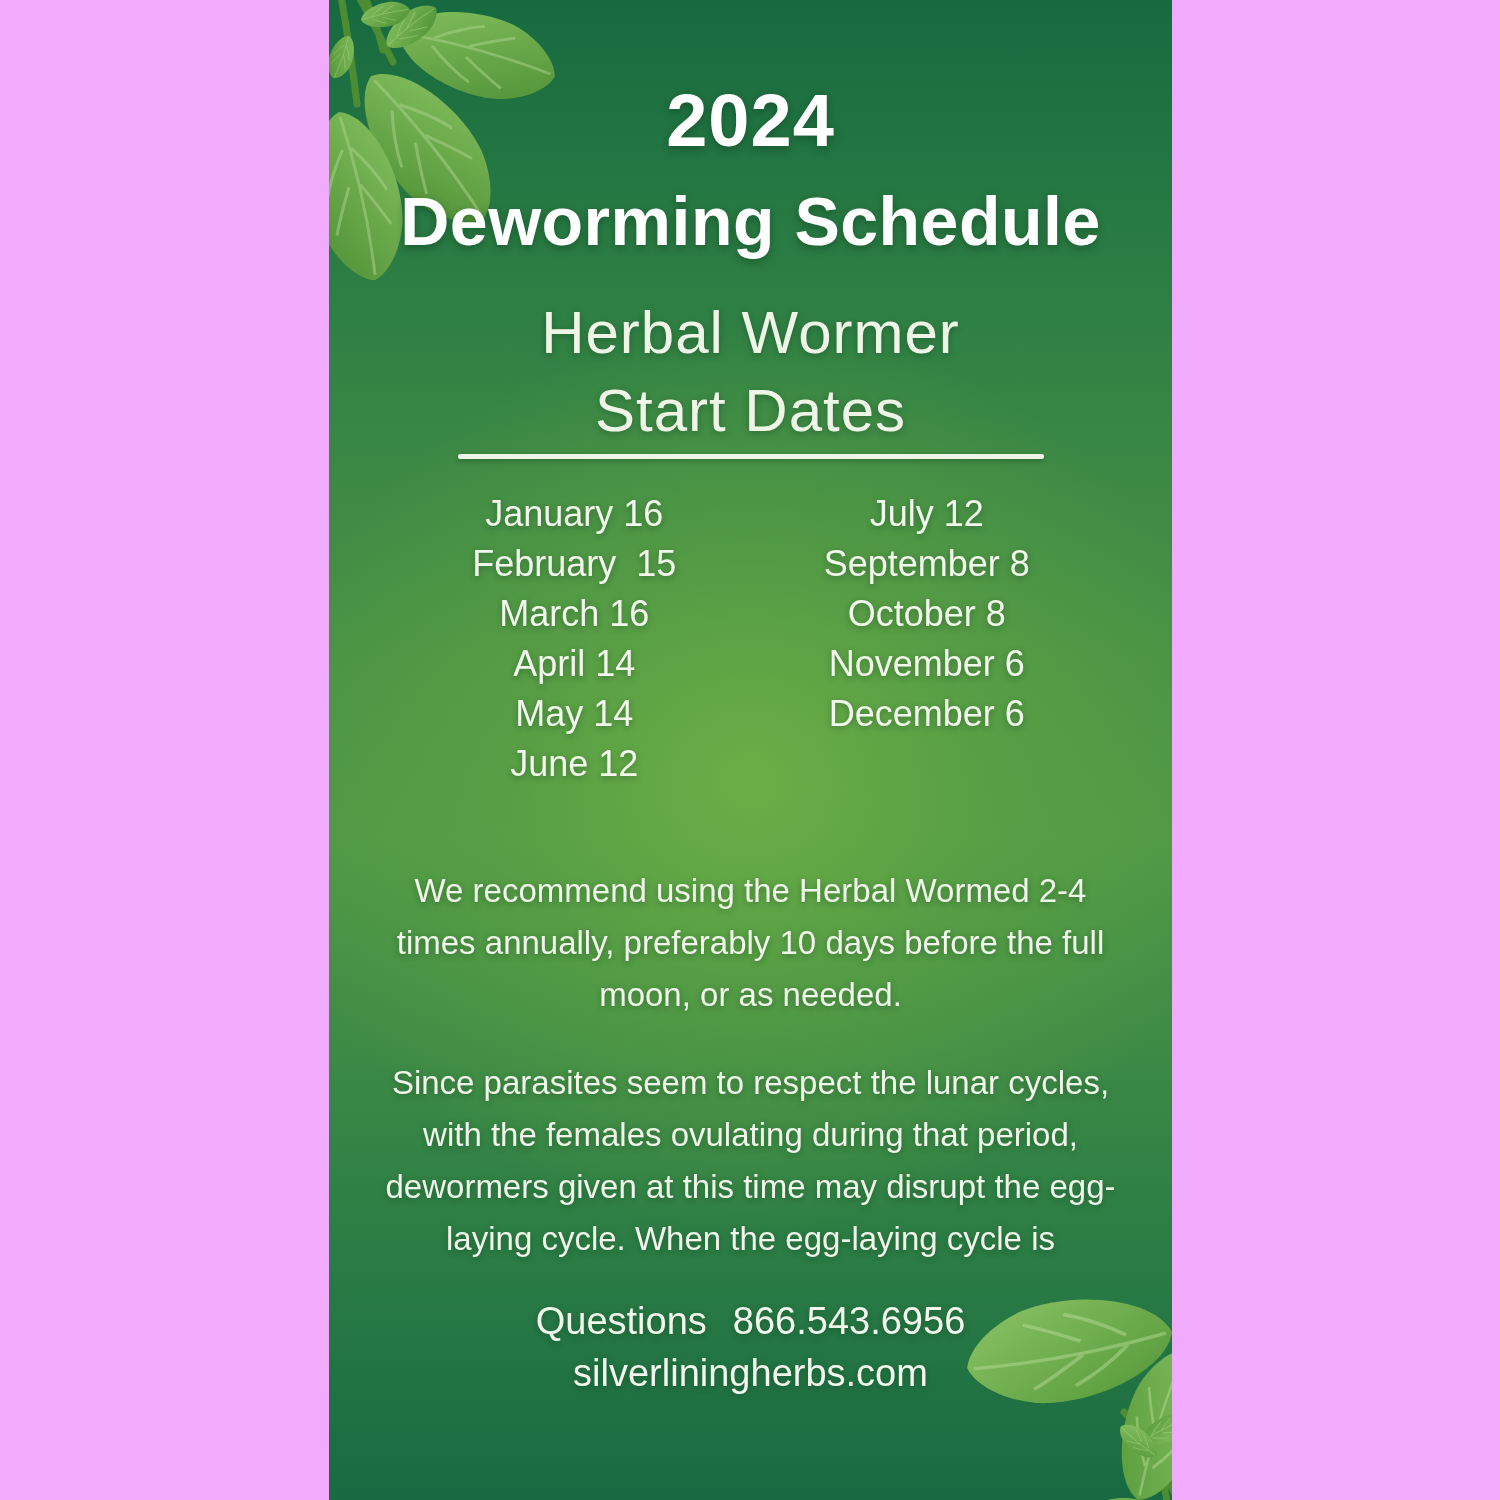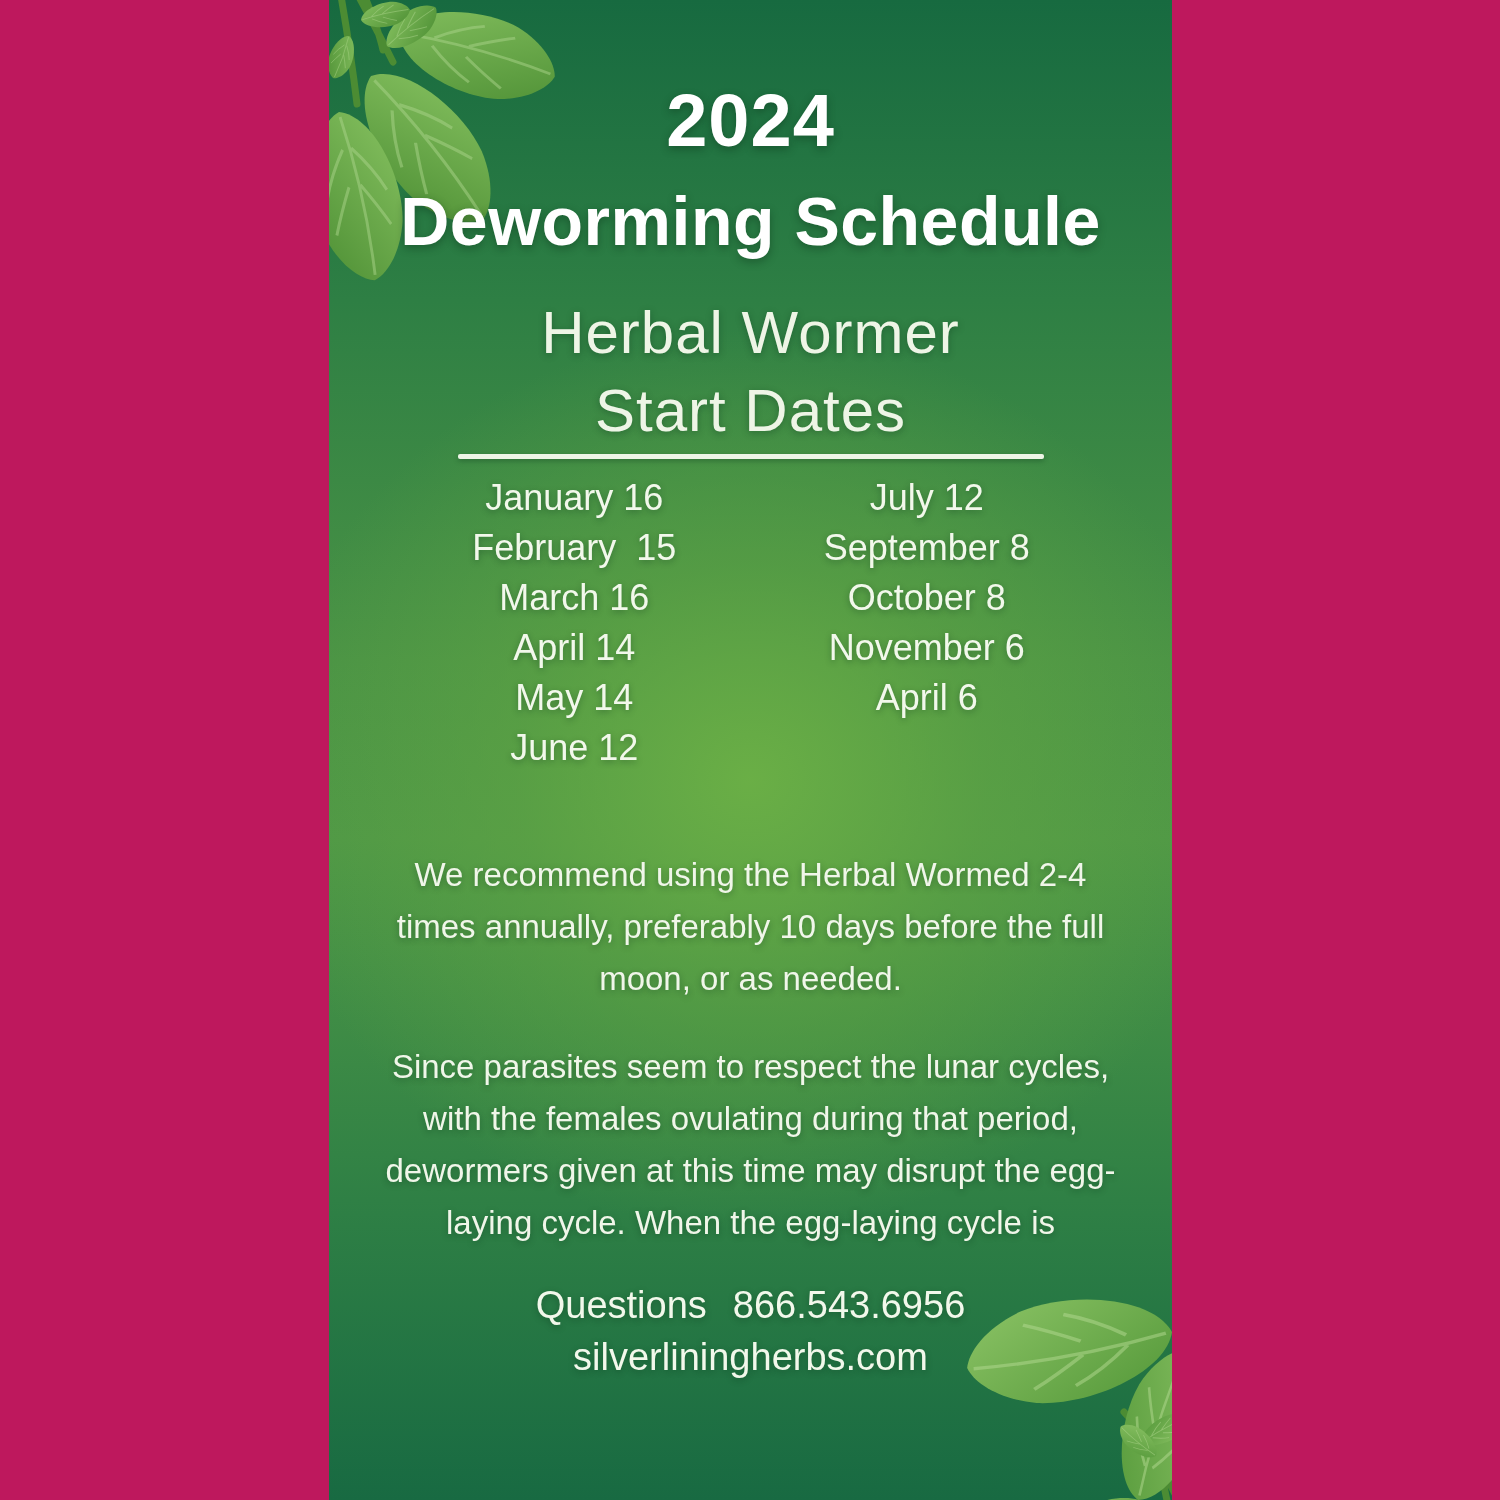--- a/index.html
+++ b/index.html
@@ -1,19 +1,19 @@
 <!DOCTYPE html>
 <html><head>
 <meta charset="utf-8">
 <style>
   html,body{margin:0;padding:0;}
   .page{
     position:relative;
     width:1500px;height:1500px;
-    background:#be185d;
+    background:#f0abfc;
     font-family:"Liberation Sans", sans-serif;
     overflow:hidden;
   }
   .poster{
     position:absolute;left:329px;top:0;
     width:843px;height:1500px;
     overflow:hidden;
     text-align:center;
     color:#f1f7ea;
     background:
@@ -33,21 +33,21 @@
   }
   .subtitle{
     margin-top:36px;font-size:60px;line-height:78px;font-weight:400;color:#eef5e6;
     letter-spacing:1px;text-shadow:0 2px 7px rgba(10,50,25,.38);
   }
   .underline{
     margin:4px auto 0;width:586px;height:5px;background:#eef5e6;border-radius:2px;
     box-shadow:0 2px 5px rgba(10,50,25,.35);
   }
   .dates{
-    margin-top:14px;display:flex;padding:0 69px;
+    margin-top:30px;display:flex;padding:0 69px;
     font-size:36px;line-height:50px;color:#f2f8eb;
     text-shadow:0 2px 6px rgba(10,50,25,.38);
   }
   .dates .col{flex:1;}
   .dates .date{white-space:pre-wrap;}
   .para{
     margin:0 auto;width:782px;font-size:33px;line-height:52px;color:#f0f6e9;
     text-shadow:0 2px 6px rgba(10,50,25,.38);
     text-align:center;
   }
@@ -121,21 +121,21 @@
           <div class="date">March 16</div>
           <div class="date">April 14</div>
           <div class="date">May 14</div>
           <div class="date">June 12</div>
         </div>
         <div class="col">
           <div class="date">July 12</div>
           <div class="date">September 8</div>
           <div class="date">October 8</div>
           <div class="date">November 6</div>
-          <div class="date">April 6</div>
+          <div class="date">December 6</div>
         </div>
       </div>
 
       <div class="para para1">
         <div>We recommend using the Herbal Wormed 2-4</div>
         <div>times annually, preferably 10 days before the full</div>
         <div>moon, or as needed.</div>
       </div>
 
       <div class="para para2">

